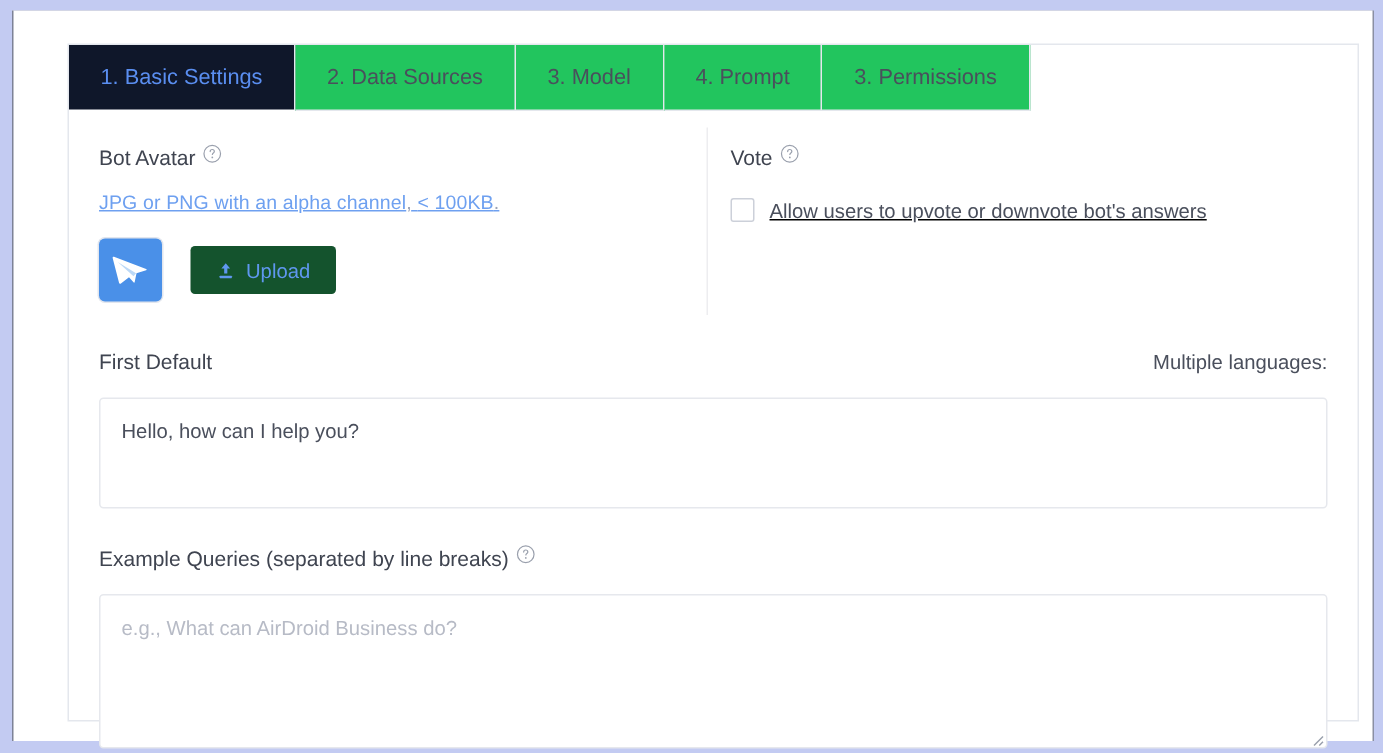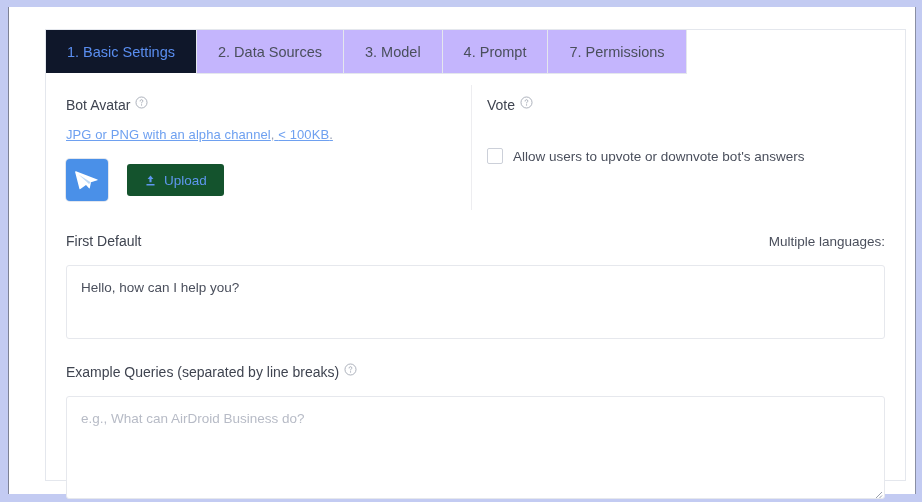--- a/index.html
+++ b/index.html
@@ -46,21 +46,21 @@
     height: 44px;
     display: flex;
     align-items: flex-end;
   }
   .tab {
     height: 44px;
     line-height: 44px;
     padding: 0 21px;
     font-size: 14.5px;
     color: #4a4f5c;
-    background: #c4b5fd;
+    background: #22c55e;
     border: 1px solid #e4e7ed;
     border-top: none;
     border-left: none;
     box-sizing: border-box;
     white-space: nowrap;
     cursor: pointer;
     user-select: none;
   }
   .tab:first-child {
     border-left: none;
@@ -158,24 +158,25 @@
     display: inline-flex;
     align-items: center;
     gap: 7px;
     cursor: pointer;
     font-family: inherit;
   }
   .upload-icon { width: 13px; height: 13px; display: block; }
 
   
   .checkbox-row {
-    margin-top: 34px;
+    margin-top: 18px;
     display: flex;
     align-items: center;
     gap: 10px;
+    text-decoration: underline;
   }
   .checkbox-box {
     width: 14px;
     height: 14px;
     border: 1px solid #ccd0d9;
     border-radius: 2px;
     background: #fff;
     cursor: pointer;
     flex: none;
   }
@@ -268,21 +269,21 @@
       <div class="tab">
         <span>2. Data Sources</span>
       </div>
       <div class="tab">
         <span>3. Model</span>
       </div>
       <div class="tab">
         <span>4. Prompt</span>
       </div>
       <div class="tab">
-        <span>7. Permissions</span>
+        <span>3. Permissions</span>
       </div>
     </div>
 
     <div class="card-body">
 
       <div class="col-divider"></div>
 
       <div class="left-col">
         <div class="field-label">
           <span>Bot Avatar</span>

